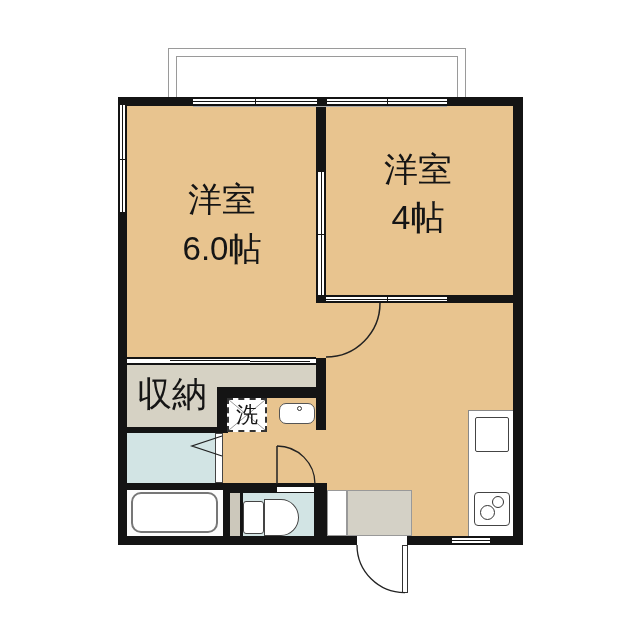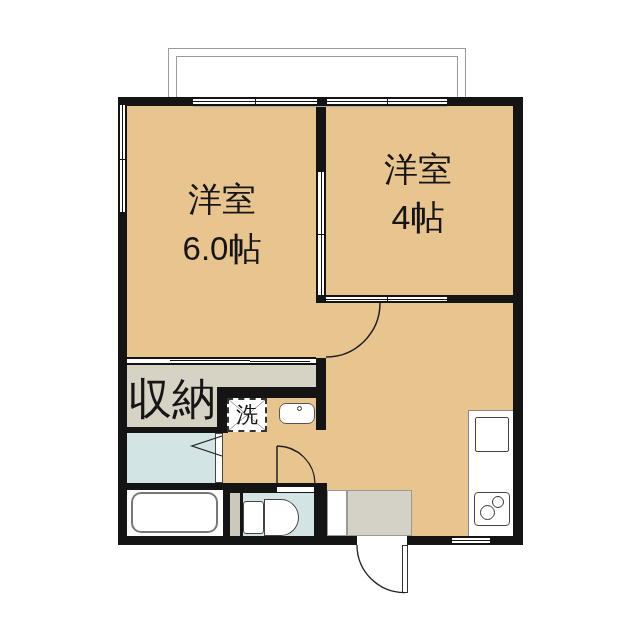--- a/index.html
+++ b/index.html
@@ -110,14 +110,14 @@
   <line x1="277" y1="446" x2="277" y2="484" stroke="#222" stroke-width="1.5"></line>
   <path d="M 277 446 A 38 38 0 0 1 315 484" fill="none" stroke="#222" stroke-width="1.3"></path>
   <path d="M 357 545 A 47.6 47.6 0 0 0 405 592.6" fill="none" stroke="#222" stroke-width="1.3"></path>
   <polyline points="222,436 192,446 222,456" fill="none" stroke="#222" stroke-width="1.3"></polyline>
 </svg>
 
 <div class="abs lbl" style="left:122px;top:181px;width:200px;font-size:34px;">洋室</div>
 <div class="abs lbl" style="left:122px;top:231px;width:200px;font-size:33px;">6.0帖</div>
 <div class="abs lbl" style="left:318px;top:151px;width:200px;font-size:34px;">洋室</div>
 <div class="abs lbl" style="left:318px;top:199px;width:200px;font-size:34px;text-align:center;">4帖</div>
-<div class="abs lbl" style="left:124px;top:375px;width:96px;font-size:44px;">収納</div>
+<div class="abs lbl" style="left:124px;top:375px;width:96px;font-size:35px;">収納</div>
 <div class="abs lbl" style="left:227px;top:403px;width:40px;font-size:22px;">洗</div>
 
 </body></html>

